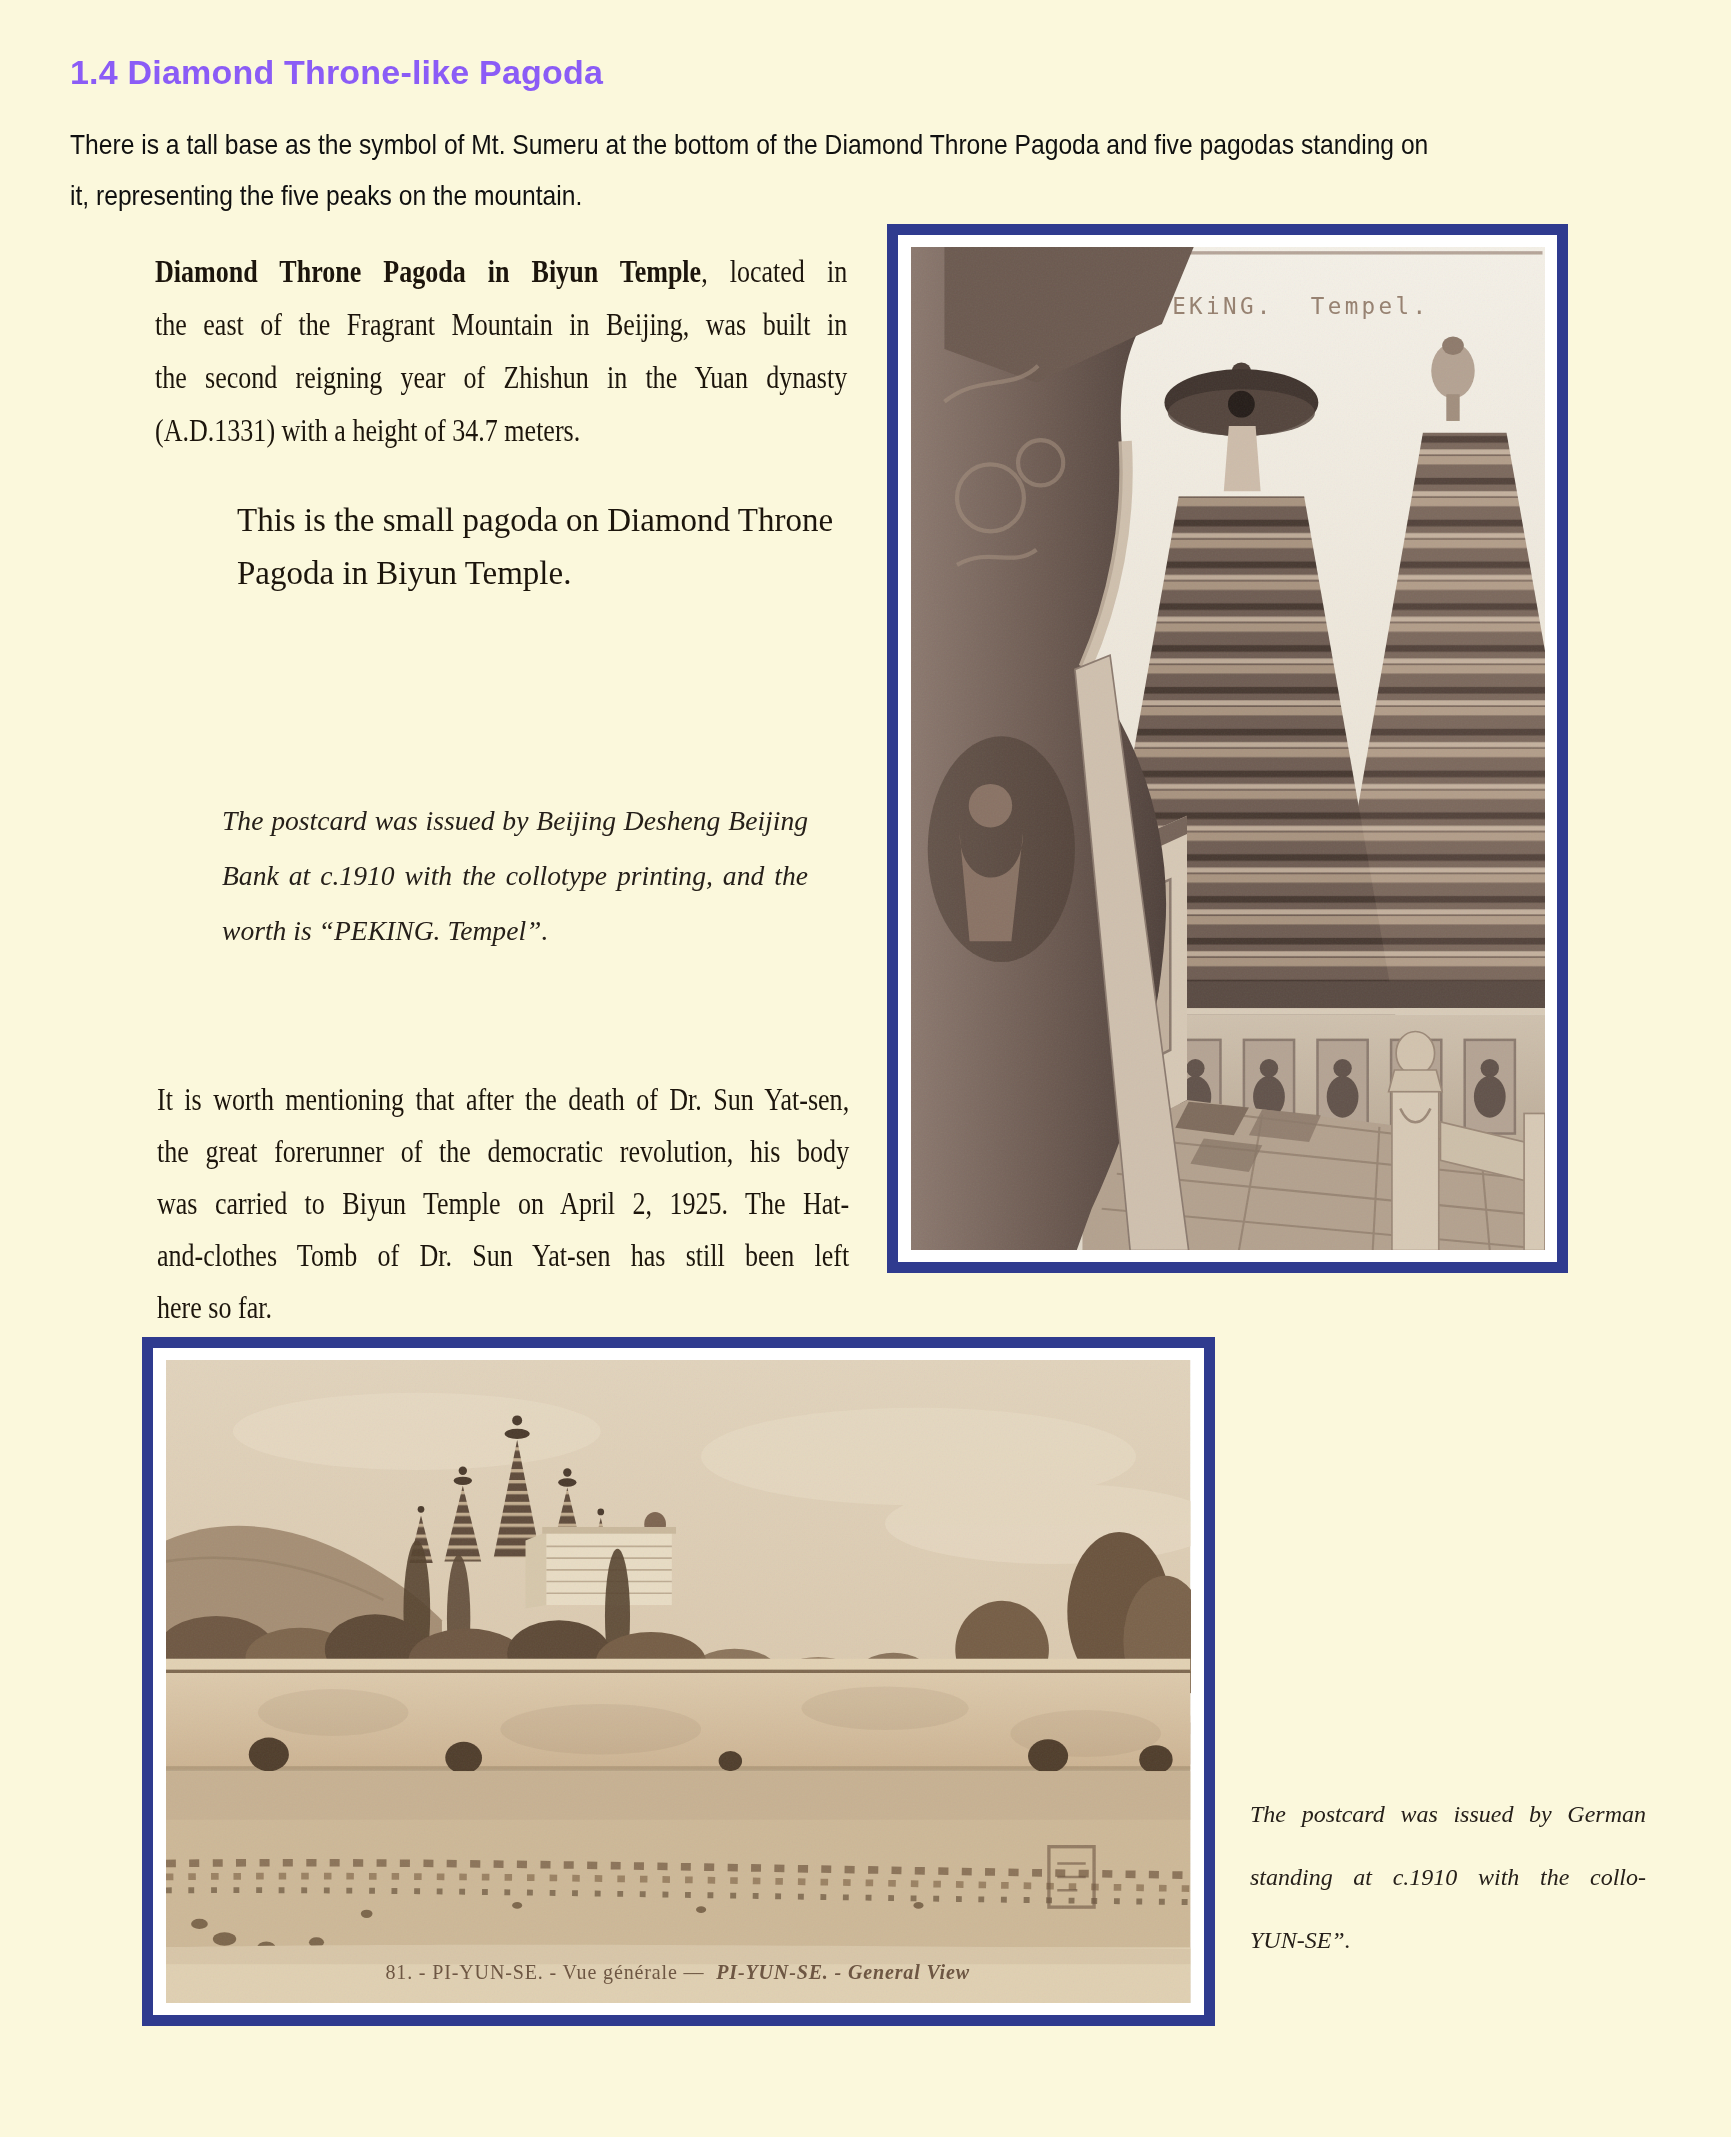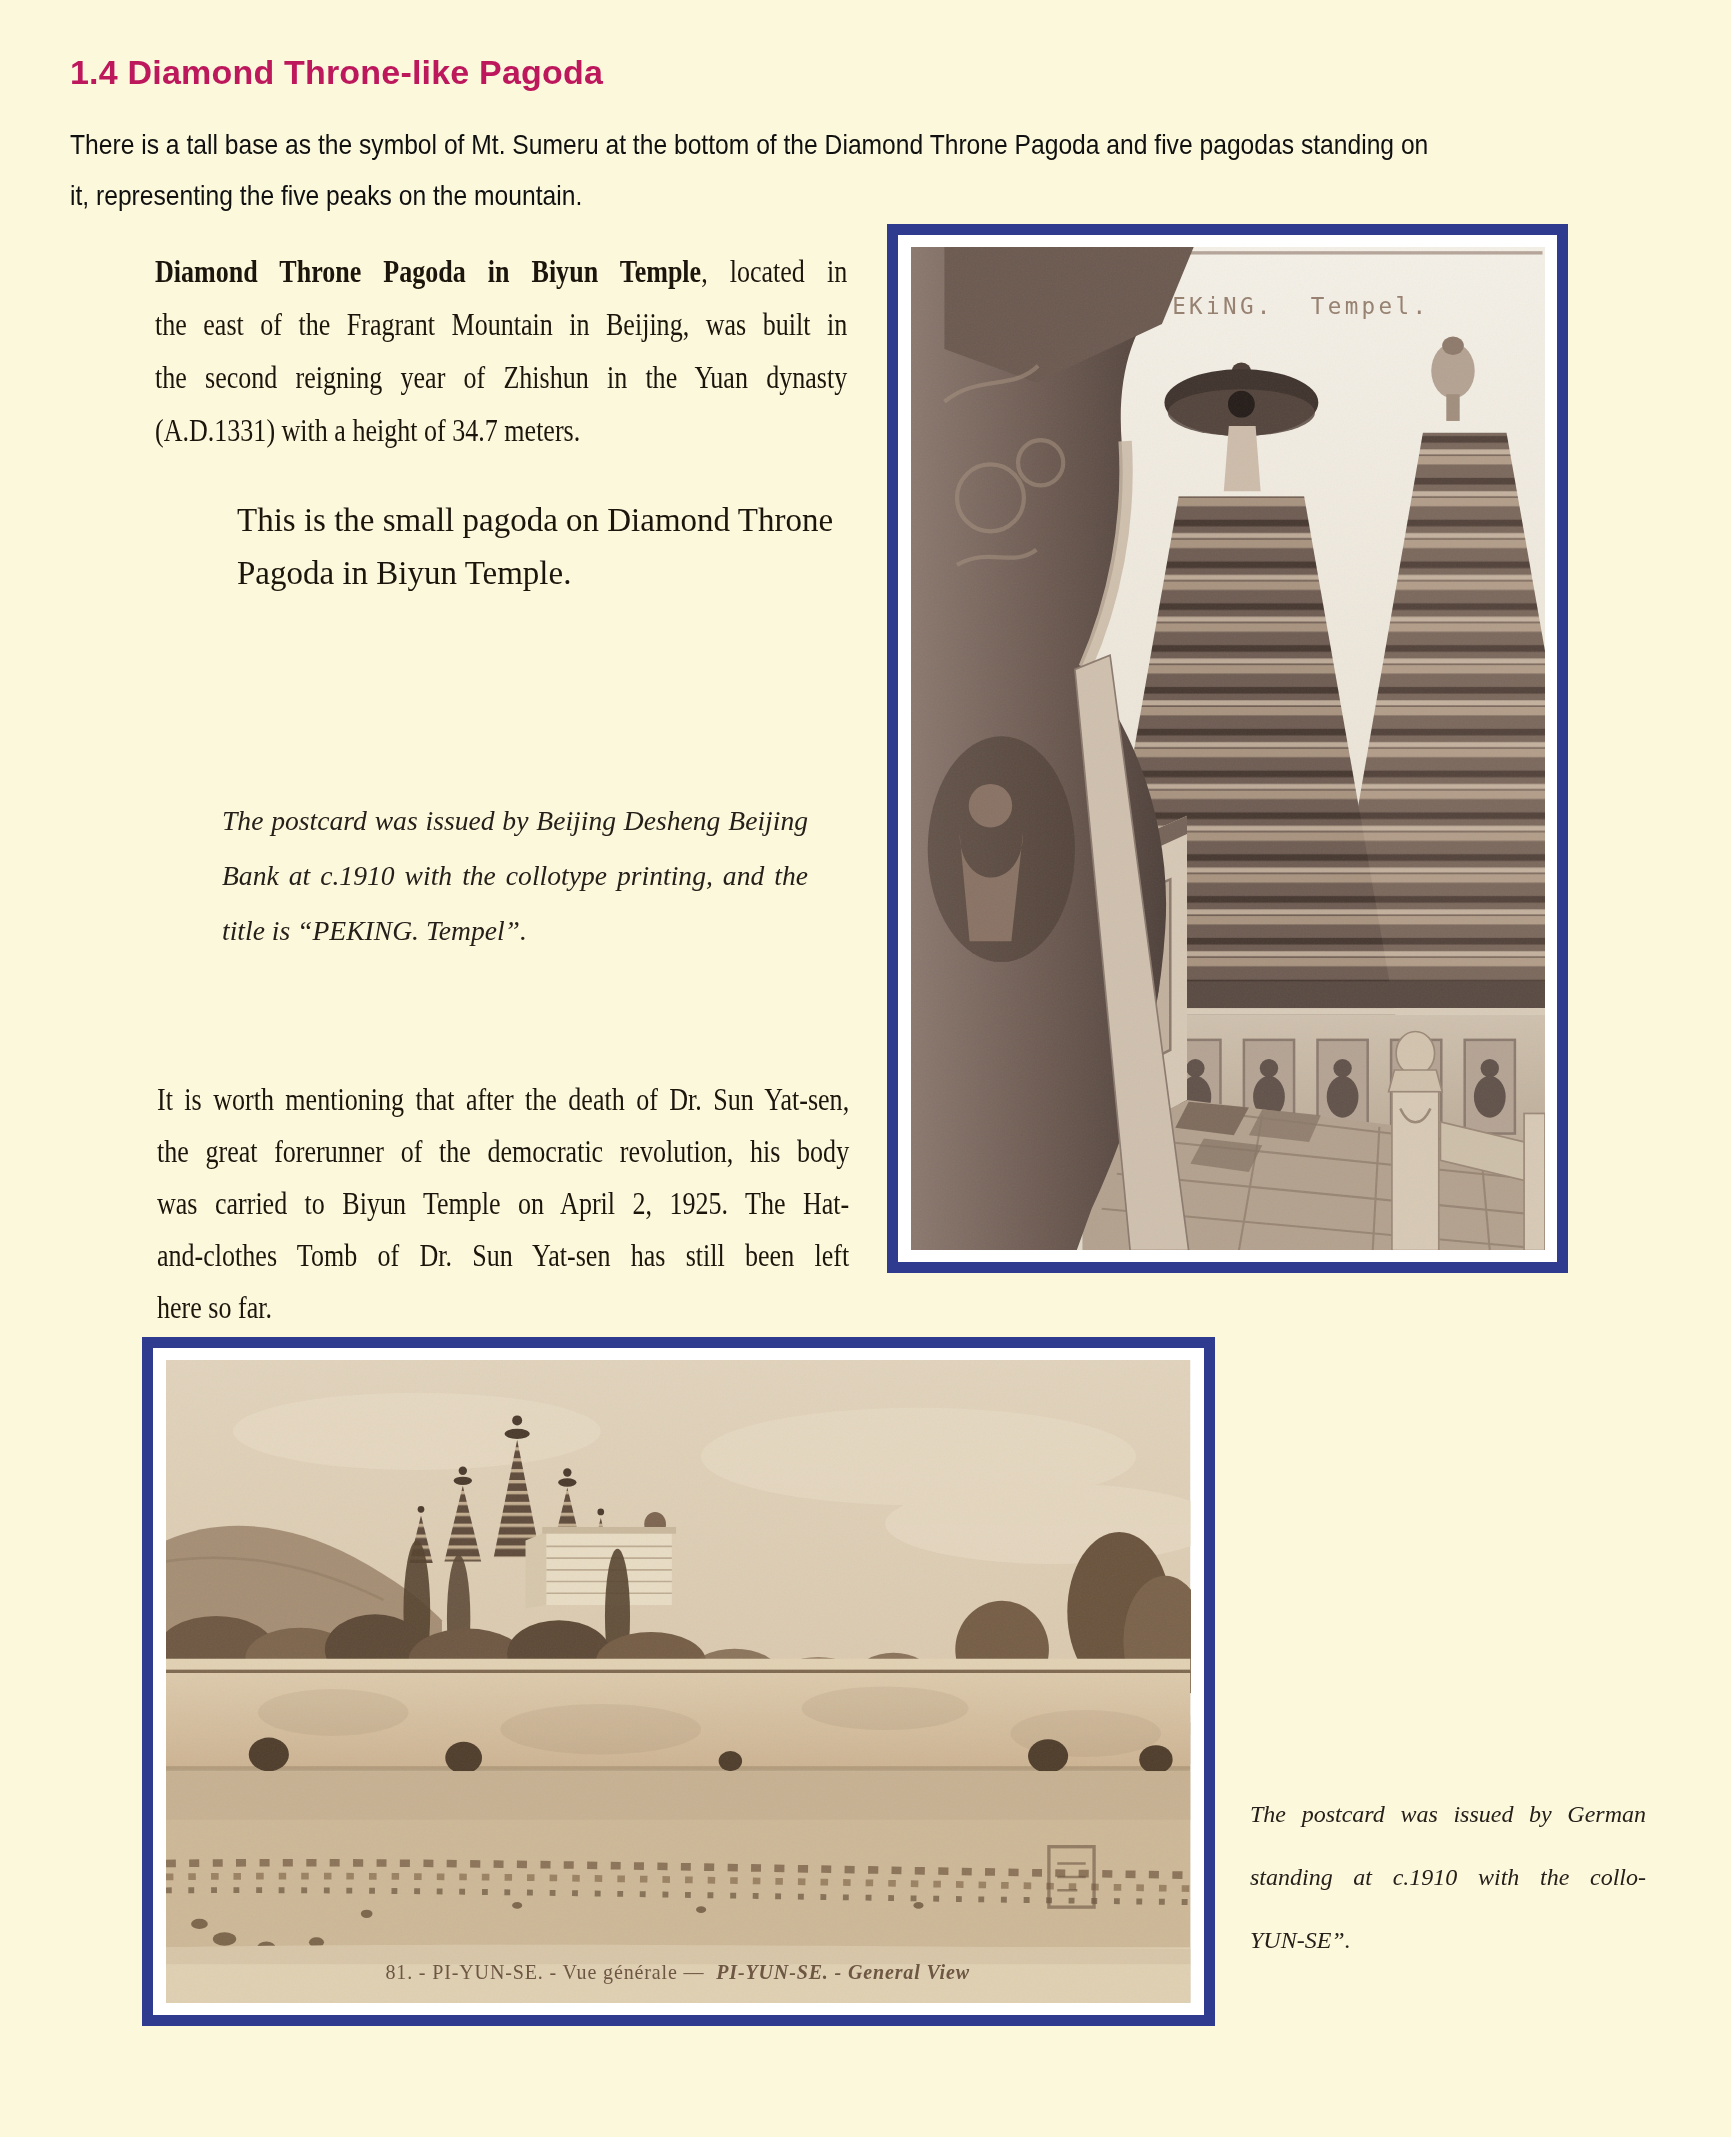--- a/index.html
+++ b/index.html
@@ -10,21 +10,21 @@
     font-family:"Liberation Serif", serif;
     color:#1f1a12;
     overflow:hidden;
   }
   .abs { position:absolute; }
 
   
   #heading {
     left:70px; top:53px;
     font-family:"Liberation Sans", sans-serif;
-    font-weight:bold; font-size:34px; color:#be185d;
+    font-weight:bold; font-size:34px; color:#8b5cf6;
     letter-spacing:0.2px;
   }
   #intro {
     left:70px; top:119px; width:1745px;
     font-family:"Liberation Sans", sans-serif;
     font-size:28px; color:#101010; line-height:51px;
     transform:scaleX(0.88); transform-origin:0 0;
   }
 
   
@@ -72,21 +72,21 @@
 </div>
 
 <div id="para2" class="abs serifpara">
   <div>This is the small pagoda on Diamond Throne</div>
   <div>Pagoda in Biyun Temple.</div>
 </div>
 
 <div id="caption1" class="abs caption">
   <div class="jline">The postcard was issued by Beijing Desheng Beijing</div>
   <div class="jline">Bank at c.1910 with the collotype printing, and the</div>
-  <div class="jline end">title is “PEKING. Tempel”.</div>
+  <div class="jline end">worth is “PEKING. Tempel”.</div>
 </div>
 
 <div id="para3" class="abs serifpara">
   <div class="jline">It is worth mentioning that after the death of Dr. Sun Yat-sen,</div>
   <div class="jline">the great forerunner of the democratic revolution, his body</div>
   <div class="jline">was carried to Biyun Temple on April 2, 1925. The Hat-</div>
   <div class="jline">and-clothes Tomb of Dr. Sun Yat-sen has still been left</div>
   <div class="jline end">here so far.</div>
 </div>
 

